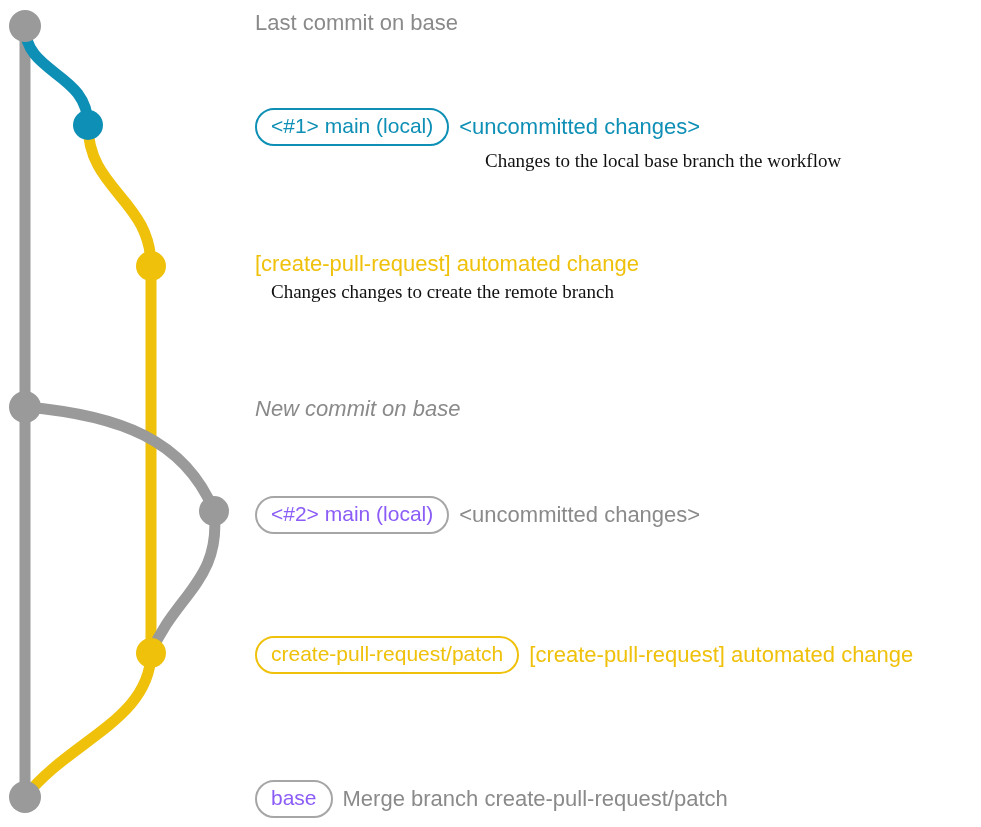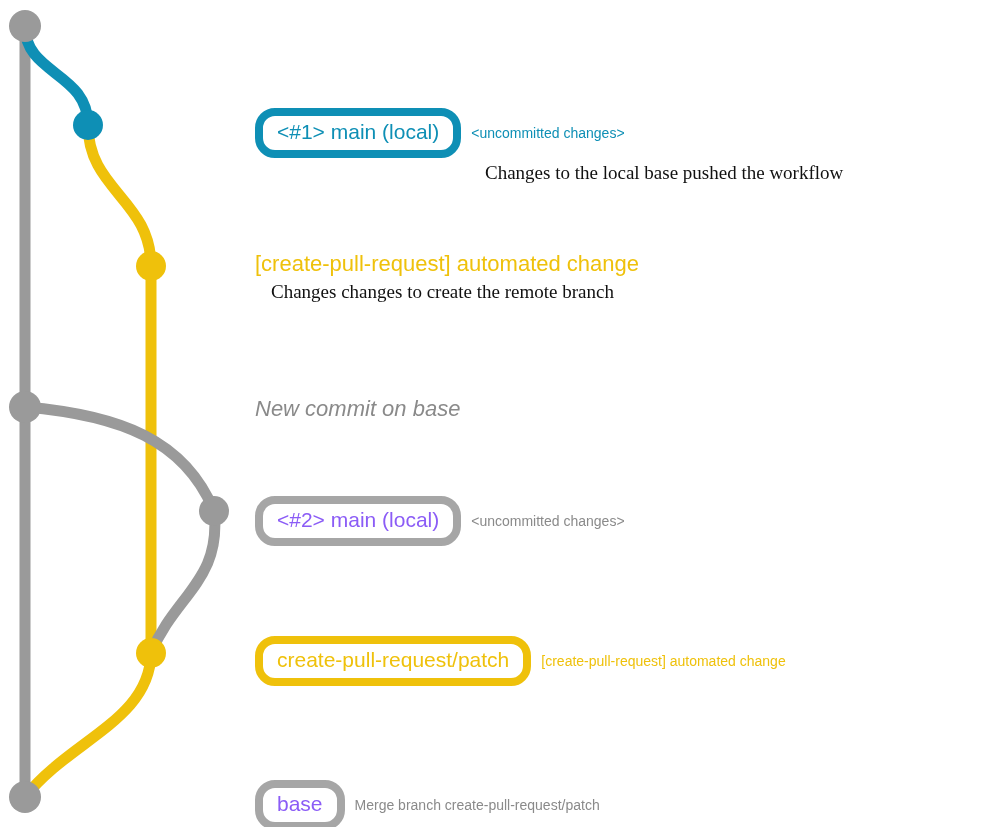--- a/index.html
+++ b/index.html
@@ -33,34 +33,34 @@
     flex-direction: column;
   }
   .row-head {
     display: flex;
     align-items: center;
     gap: 10px;
     white-space: nowrap;
   }
   .pill {
     display: inline-block;
-    border: 8px solid #a16207;
+    border: 2px solid #a16207;
     border-radius: 20px;
     padding: 4px 14px 6px 14px;
     font-size: 21px;
     line-height: 1.15;
     color: #8a8a8a;
     background: #ffffff;
     white-space: nowrap;
   }
   .pill.blue { border-color: #0E8FB5; color: #0E8FB5; }
   .pill.yellow { border-color: #EFC10B; color: #EFC10B; }
   .pill.gray { border-color: #a6a6a6; color: #8b5cf6; }
   .subject {
-    font-size: 14px;
+    font-size: 22px;
     line-height: 1.2;
     white-space: nowrap;
   }
   .subject.blue { color: #0E8FB5; }
   .subject.yellow { color: #EFC10B; }
   .subject.gray { color: #8a8a8a; }
   .desc {
     font-family: "Liberation Serif", serif;
     font-size: 19px;
     color: #111111;
@@ -96,27 +96,32 @@
 
     <circle cx="25" cy="26" r="16" fill="#9a9a9a"></circle>
     <circle cx="88" cy="125" r="15" fill="#0E8FB5"></circle>
     <circle cx="151" cy="266" r="15" fill="#EFC10B"></circle>
     <circle cx="25" cy="407" r="16" fill="#9a9a9a"></circle>
     <circle cx="214" cy="511" r="15" fill="#9a9a9a"></circle>
     <circle cx="151" cy="653" r="15" fill="#EFC10B"></circle>
     <circle cx="25" cy="797" r="16" fill="#9a9a9a"></circle>
   </svg>
 
+  <div class="row" style="left:255px; top:10px;">
+    <div class="row-head">
+      <span class="plain-title gray">Last commit on base</span>
+    </div>
+  </div>
 
   <div class="row" style="left:255px; top:108px;">
     <div class="row-head">
       <span class="pill blue">&lt;#1&gt; main (local)</span>
       <span class="subject blue">&lt;uncommitted changes&gt;</span>
     </div>
-    <div class="desc" style="margin-left:230px;">Changes to the local base pushed the workflow</div>
+    <div class="desc" style="margin-left:230px;">Changes to the local base branch the workflow</div>
   </div>
 
   <div class="row" style="left:255px; top:251px;">
     <div class="row-head">
       <span class="plain-title yellow">[create-pull-request] automated change</span>
     </div>
     <div class="desc" style="margin-left:16px;">Changes changes to create the remote branch</div>
   </div>
 
   <div class="row" style="left:255px; top:396px;font-style:italic;">

